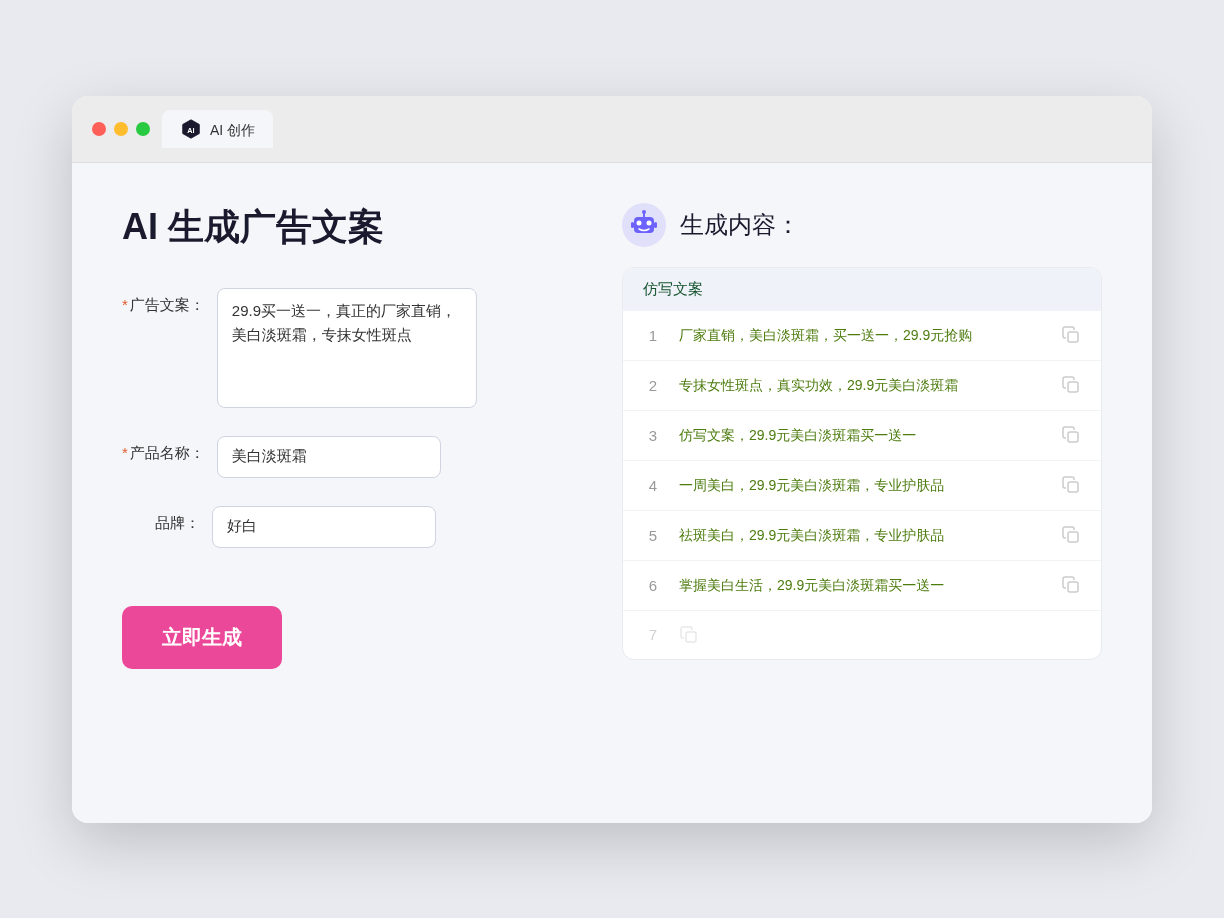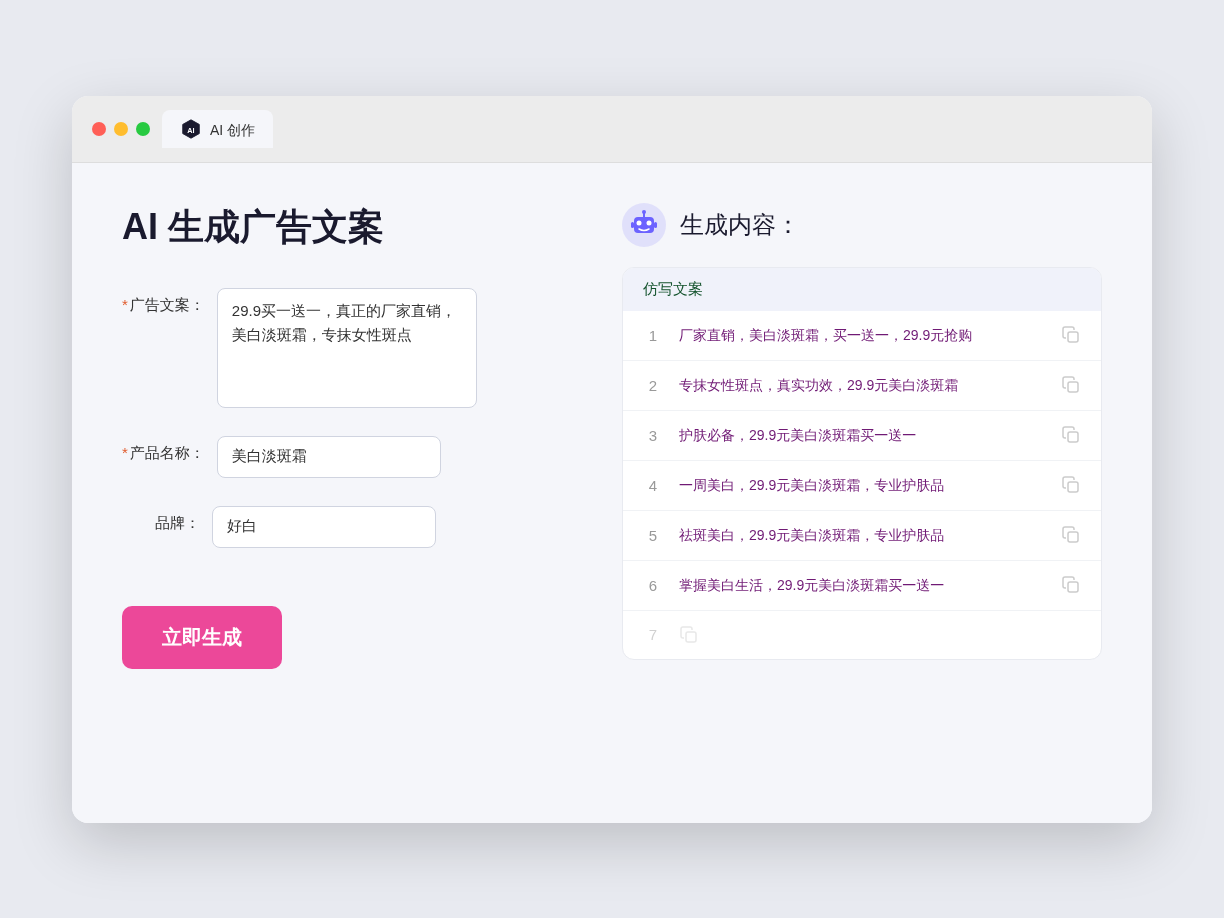--- a/index.html
+++ b/index.html
@@ -195,21 +195,21 @@
     .row-num {
       font-size: 15px;
       color: #999;
       min-width: 20px;
       text-align: center;
     }
 
     .row-text {
       flex: 1;
       font-size: 14px;
-      color: #701a75;
+      color: #4d7c0f;
       line-height: 1.5;
     }
 
     .copy-icon {
       width: 20px;
       height: 20px;
       opacity: 0.5;
       cursor: pointer;
       flex-shrink: 0;
     }
@@ -306,21 +306,21 @@
               <div class="result-row">
       <span class="row-num">2</span>
       <span class="row-text">专抹女性斑点，真实功效，29.9元美白淡斑霜</span>
       <svg class="copy-icon" viewBox="0 0 20 20" fill="none" xmlns="http://www.w3.org/2000/svg">
         <rect x="7" y="7" width="10" height="10" rx="2" stroke="#999" stroke-width="1.5"></rect>
         <path d="M5 13H4a2 2 0 01-2-2V4a2 2 0 012-2h7a2 2 0 012 2v1" stroke="#999" stroke-width="1.5"></path>
       </svg>
     </div>
               <div class="result-row">
       <span class="row-num">3</span>
-      <span class="row-text">护肤必备，29.9元美白淡斑霜买一送一</span>
+      <span class="row-text">仿写文案，29.9元美白淡斑霜买一送一</span>
       <svg class="copy-icon" viewBox="0 0 20 20" fill="none" xmlns="http://www.w3.org/2000/svg">
         <rect x="7" y="7" width="10" height="10" rx="2" stroke="#999" stroke-width="1.5"></rect>
         <path d="M5 13H4a2 2 0 01-2-2V4a2 2 0 012-2h7a2 2 0 012 2v1" stroke="#999" stroke-width="1.5"></path>
       </svg>
     </div>
               <div class="result-row">
       <span class="row-num">4</span>
       <span class="row-text">一周美白，29.9元美白淡斑霜，专业护肤品</span>
       <svg class="copy-icon" viewBox="0 0 20 20" fill="none" xmlns="http://www.w3.org/2000/svg">
         <rect x="7" y="7" width="10" height="10" rx="2" stroke="#999" stroke-width="1.5"></rect>

